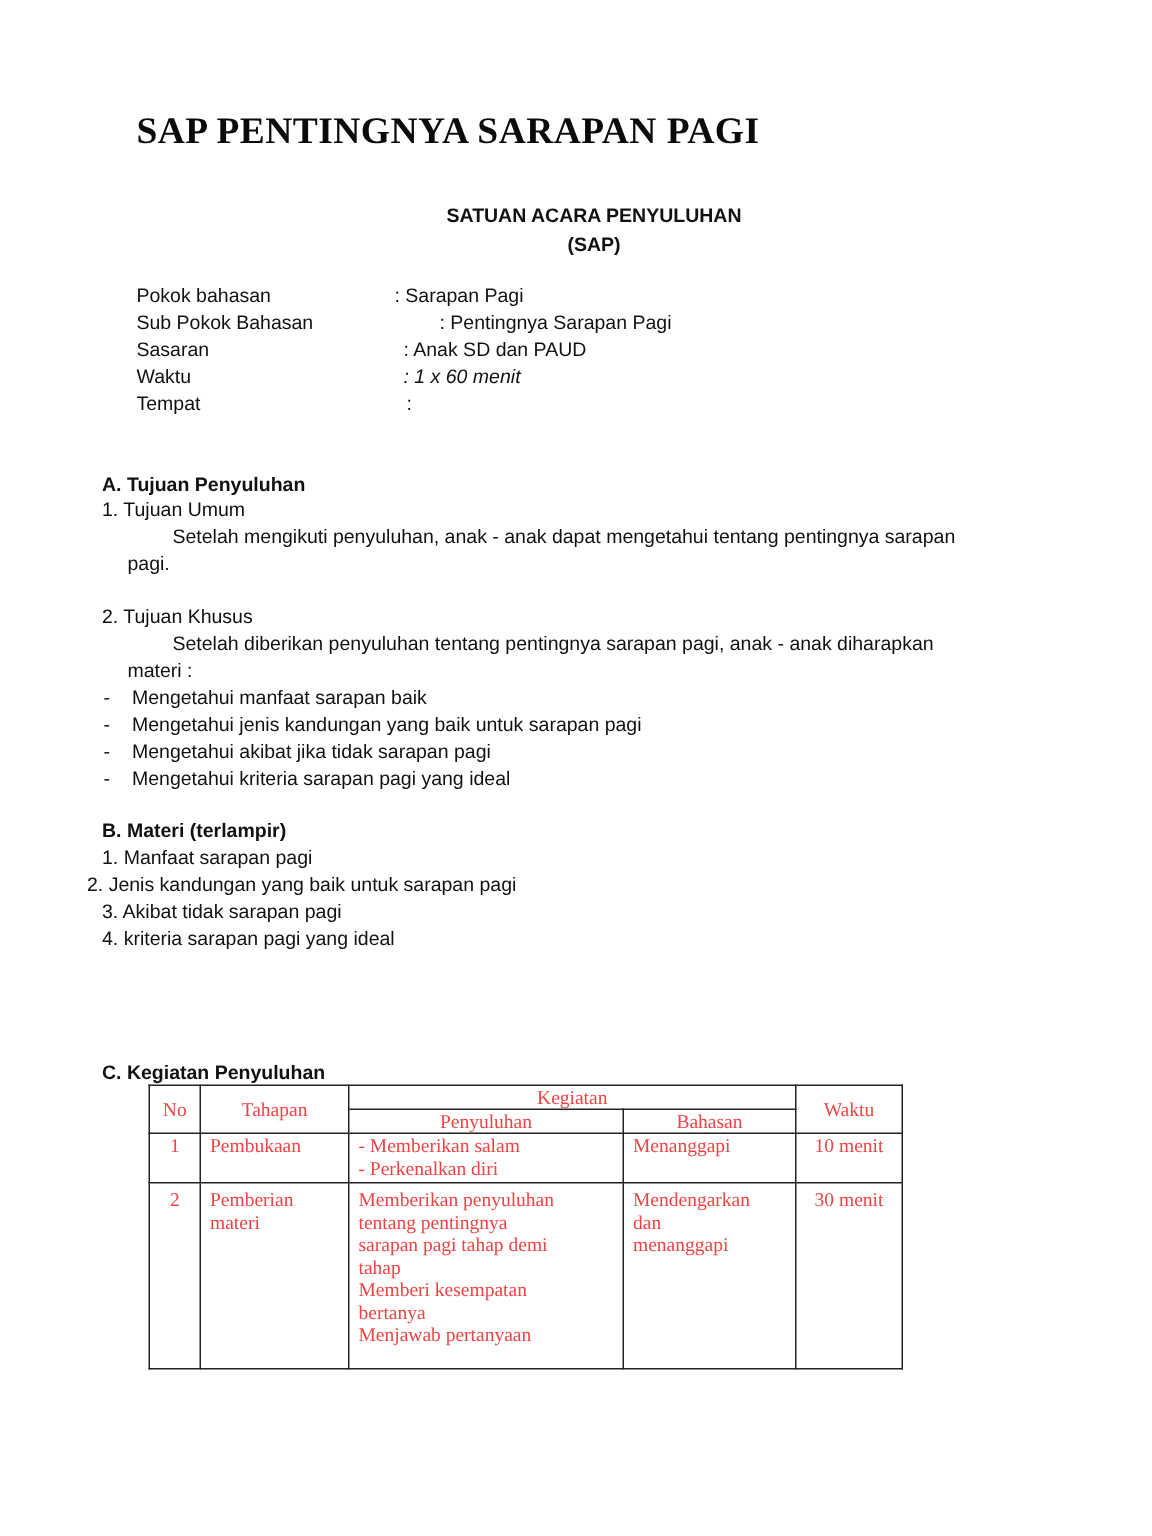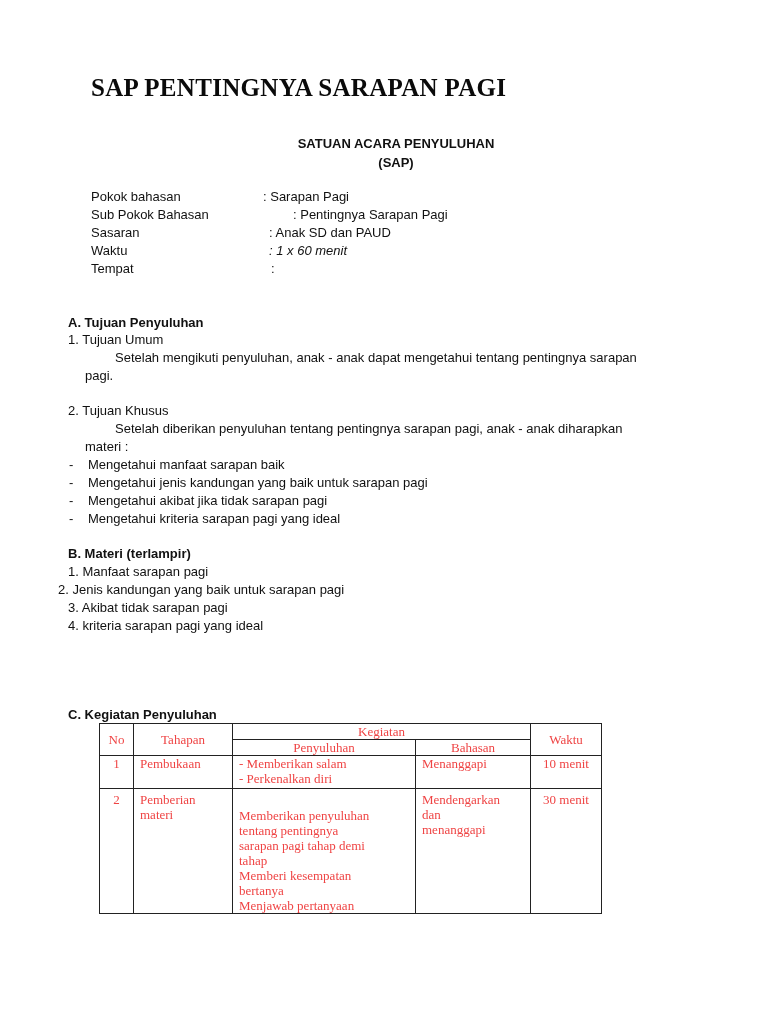--- a/index.html
+++ b/index.html
@@ -112,21 +112,21 @@
             <div>Menanggapi</div>
           </td>
       <td class="center">10 menit</td>
     </tr>
     <tr style="height:124px;">
       <td class="center" style="padding-top:3px;">2</td>
       <td style="padding-top:3px;">
         <div>Pemberian</div>
         <div>materi</div>
       </td>
-      <td style="padding-top:19px;">
+      <td style="padding-top:3px;">
         <div>Memberikan penyuluhan</div>
         <div>tentang pentingnya</div>
         <div>sarapan pagi tahap demi</div>
         <div>tahap</div>
         <div>Memberi kesempatan</div>
         <div>bertanya</div>
         <div>Menjawab pertanyaan</div>
       </td>
       <td style="padding-top:3px;">
         <div>Mendengarkan</div>

